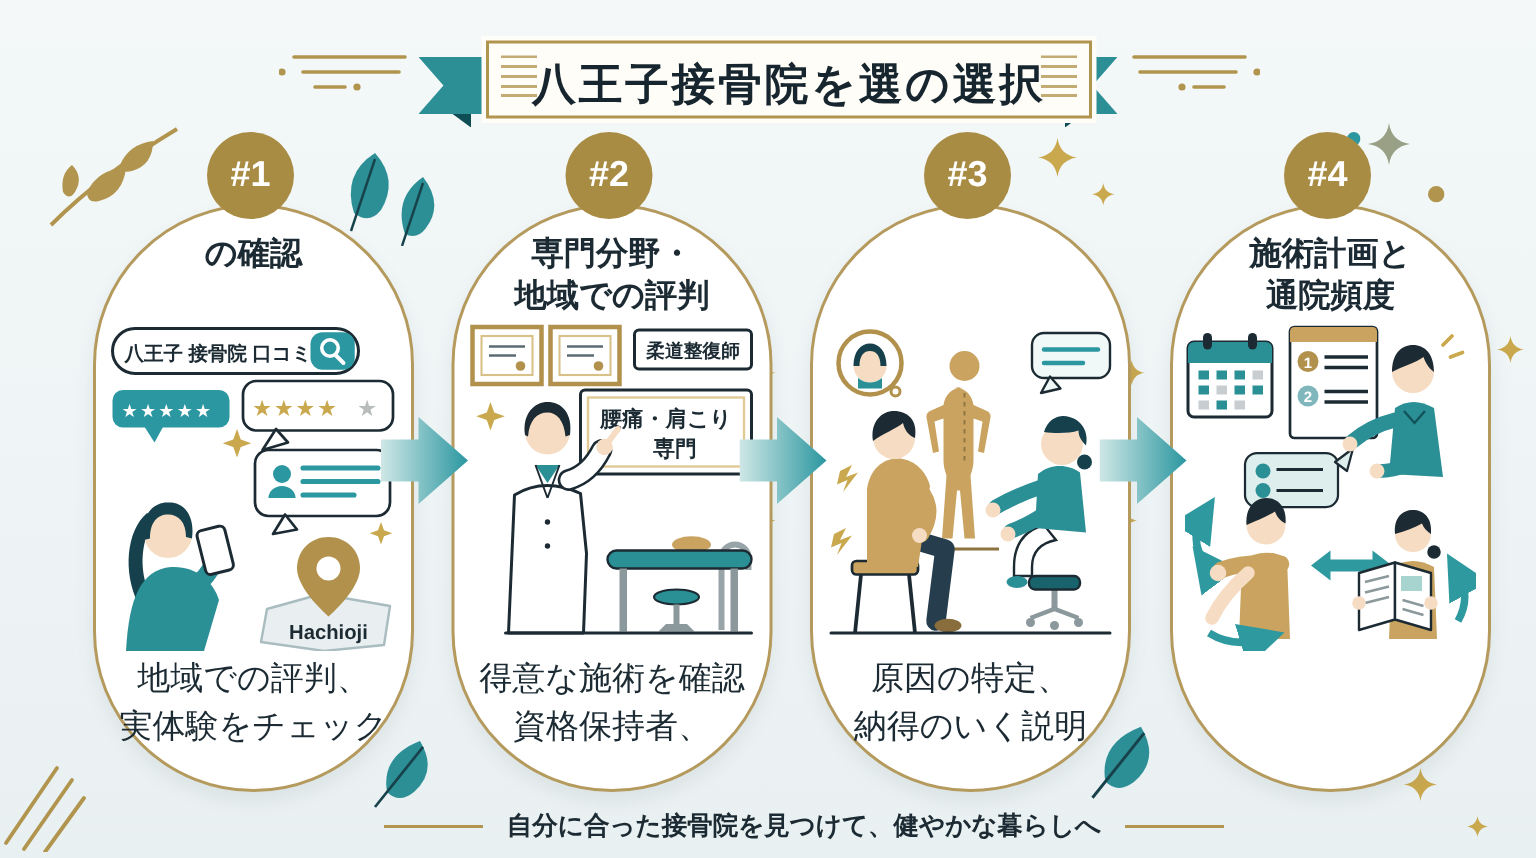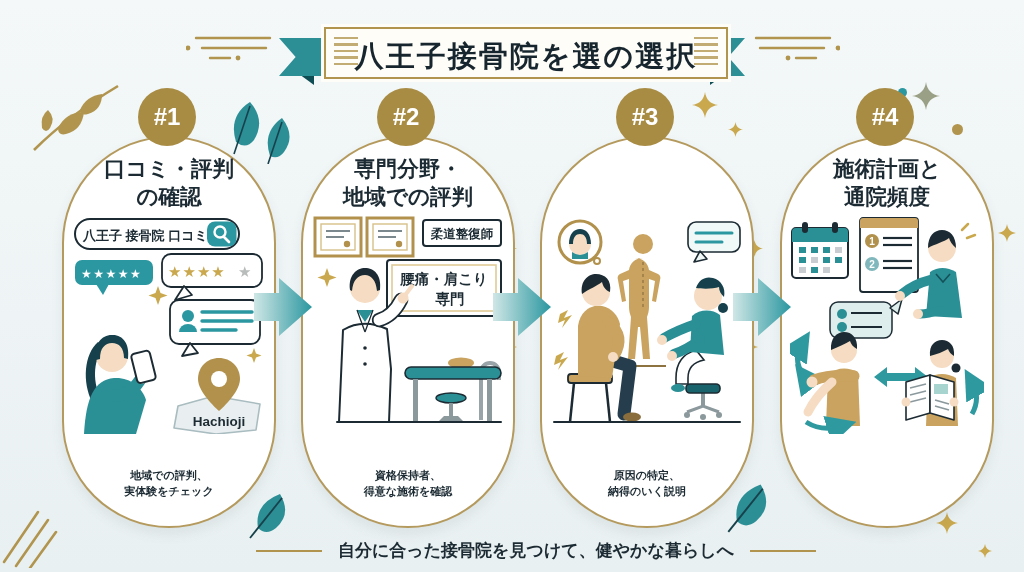--- a/index.html
+++ b/index.html
@@ -32,21 +32,21 @@
     box-shadow:0 6px 12px rgba(90,110,115,.10);
   }
   .badge{
     position:absolute;top:88px;width:58px;height:58px;border-radius:50%;
     background:#a98c44;color:#fff;font-weight:800;font-size:24px;
     display:flex;align-items:center;justify-content:center;z-index:6;
   }
   .heading{margin-top:17px;text-align:center;font-size:21.5px;line-height:1.32;font-weight:800;color:#1c2b33;}
   .illus{position:absolute;left:8px;top:78px;width:194px;height:218px;}
   .caption{position:absolute;bottom:26px;left:0;width:100%;text-align:center;
-    font-size:11px;line-height:1.45;font-weight:700;color:#1c2b33;}
+    font-size:22px;line-height:1.45;font-weight:400;color:#1c2b33;}
   
   .arrow{position:absolute;top:276px;width:60px;height:62px;z-index:7;}
   
   .footer{position:absolute;left:0;right:0;bottom:10px;display:flex;align-items:center;
     justify-content:center;gap:16px;z-index:3;padding-left:48px;}
   .fline{width:66px;height:2px;background:#b1954e;}
   .footer-text{font-size:17px;font-weight:800;color:#1c2b33;}
 </style>
 </head>
 <body>
@@ -138,21 +138,20 @@
   <div class="ribbon-fold left"></div>
   <div class="ribbon-fold right"></div>
   <div class="ribbon">
     <div class="hatch left"></div>
     <h1 class="title">八王子接骨院を選の選択</h1>
     <div class="hatch right"></div>
   </div>
 
   <section class="capsule" style="left:62px">
     <h2 class="heading">
-      <div>口コミ・評判</div>
       <div>の確認</div>
     </h2>
     <svg class="illus" viewBox="0 0 194 218">
       <g>
         <rect x="3" y="3" width="164" height="30" rx="15" fill="#fff" stroke="#1c2b33" stroke-width="2"></rect>
         <text x="11" y="24" font-size="13" font-weight="bold" fill="#1c2b33">八王子 接骨院 口コミ</text>
         <rect x="135" y="5.5" width="29.5" height="25" rx="8" fill="#2b97a0"></rect>
         <g>
           <circle cx="148" cy="16" r="5.5" fill="none" stroke="#fff" stroke-width="2.4"></circle>
           <line x1="152" y1="21" x2="157" y2="26" stroke="#fff" stroke-width="2.6" stroke-linecap="round"></line>
@@ -254,22 +253,22 @@
         <circle cx="54" cy="132" r="1.8" fill="#1c2b33"></circle>
         <circle cx="54" cy="148" r="1.8" fill="#1c2b33"></circle>
         <path d="M68,104 q14,-4 22,-20" stroke="#1c2b33" stroke-width="14.5" fill="none" stroke-linecap="round"></path>
         <path d="M68,104 q14,-4 22,-20" stroke="#fff" stroke-width="11" fill="none" stroke-linecap="round"></path>
         <circle cx="92" cy="82" r="5.5" fill="#f5dcc3"></circle>
         <line x1="95" y1="78" x2="101" y2="70" stroke="#f5dcc3" stroke-width="4" stroke-linecap="round"></line>
       </g>
       <line x1="26" y1="206" x2="190" y2="206" stroke="#1c2b33" stroke-width="2" stroke-linecap="round"></line>
     </svg>
     <div class="caption">
+      <div>得意な施術を確認</div>
       <div>資格保持者、</div>
-      <div>得意な施術を確認</div>
     </div>
   </section>
 
   <section class="capsule" style="left:540px">
     <svg class="illus" viewBox="0 0 194 218">
       <g>
         <circle cx="30" cy="26" r="21" fill="#fff" stroke="#b1914c" stroke-width="3"></circle>
         <circle cx="30" cy="28" r="11" fill="#f5dcc3"></circle>
         <path d="M19,28 c0,-10 5,-15 11,-15 c6,0 11,5 11,15 l-4,0 c0,-7 -3,-10 -7,-10 c-4,0 -7,3 -7,10 z" fill="#16414c"></path>
         <path d="M22,36 q8,6 16,0 l0,7 -16,0 z" fill="#2b8f96"></path>

